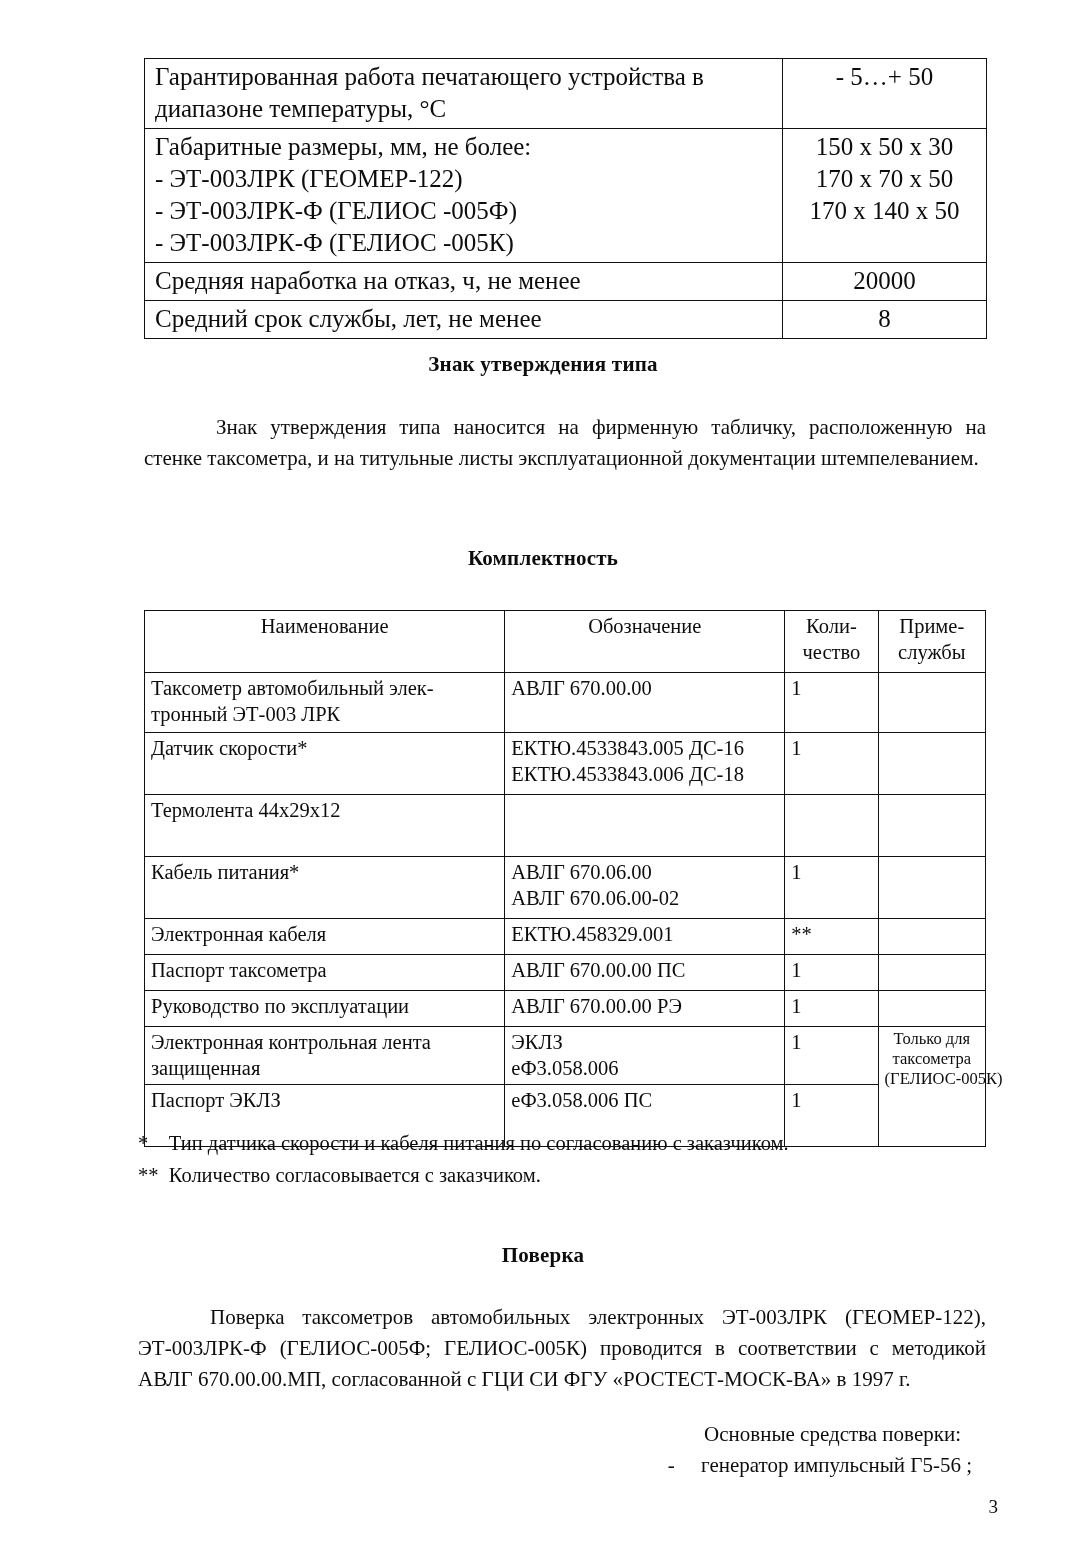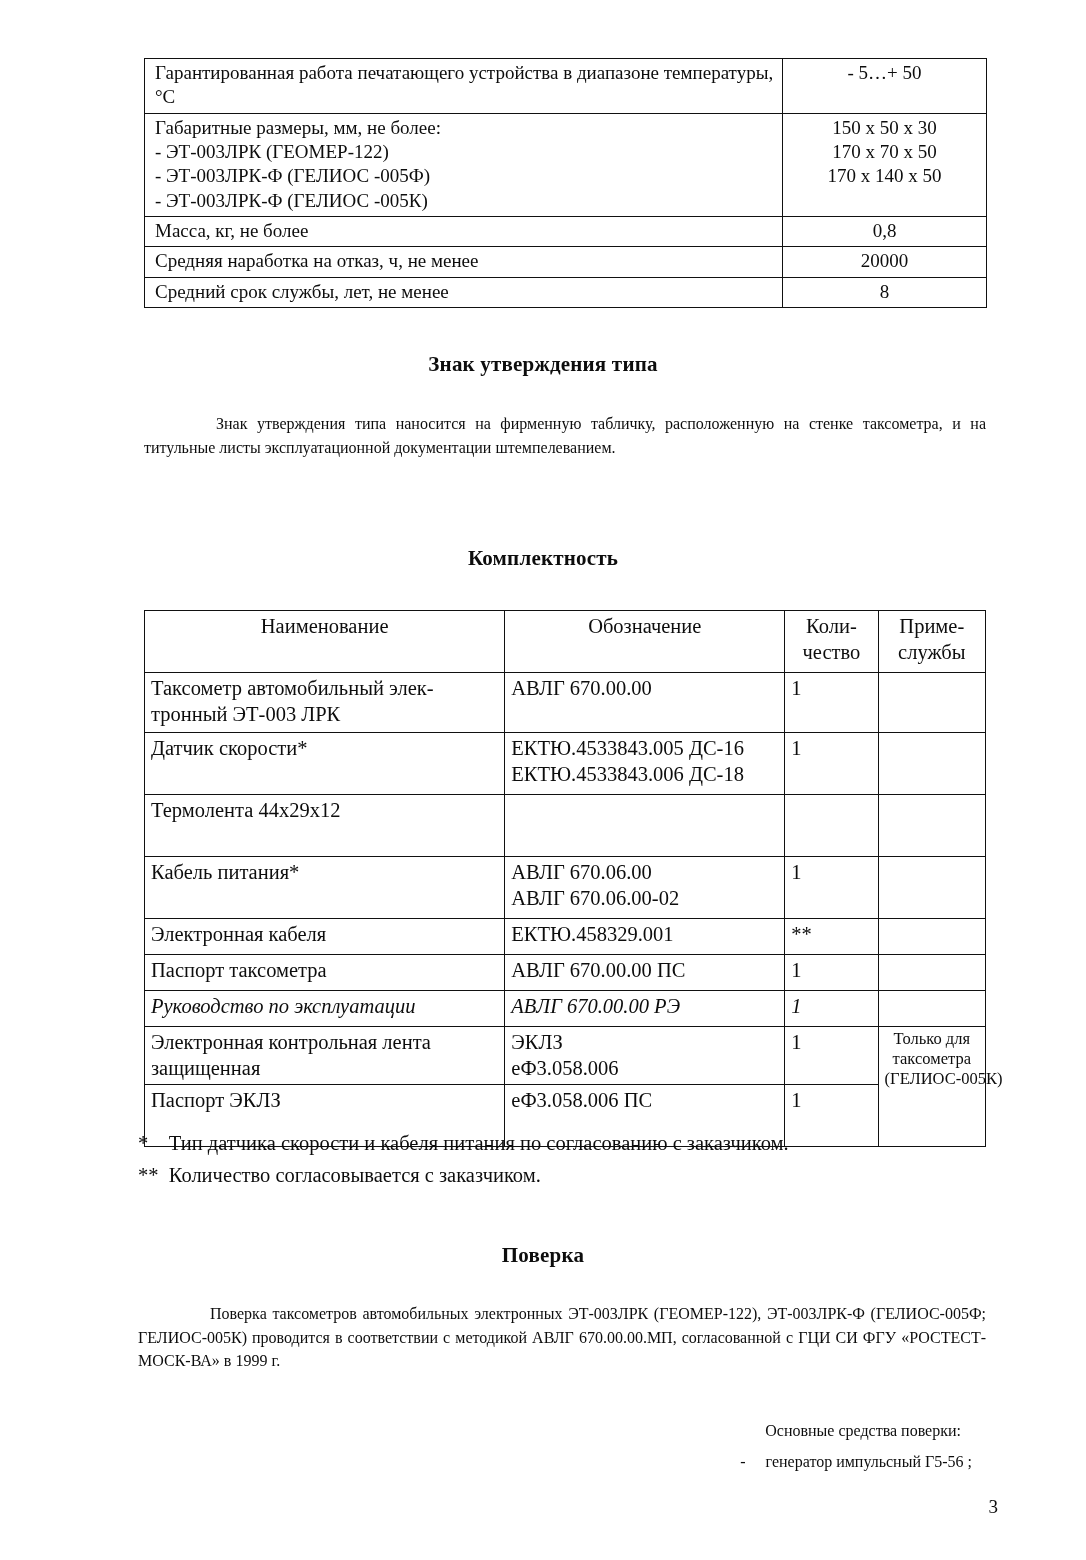--- a/index.html
+++ b/index.html
@@ -20,21 +20,21 @@
     position: absolute;
     inset: 0;
     width: 1086px;
     height: 1560px;
   }
 
   
   table.doc-table {
     border-collapse: collapse;
     table-layout: fixed;
-    font-size: 19px;
+    font-size: 25px;
     line-height: 1.28;
   }
   table.doc-table td,
   table.doc-table th {
     border: 1.6px solid #111;
     padding: 2px 6px 3px 6px;
     vertical-align: top;
     font-weight: normal;
     text-align: left;
   }
@@ -58,21 +58,21 @@
     width: 100%;
     text-align: center;
     font-weight: bold;
     font-size: 21px;
     letter-spacing: 0.2px;
   }
 
   
   .body-par {
     position: absolute;
-    font-size: 16px;
+    font-size: 21px;
     line-height: 1.47;
     text-align: justify;
     text-justify: inter-word;
   }
   .body-par.indent { text-indent: 72px; }
 
   
   #kit-table {
     position: absolute;
     left: 144px;
@@ -138,24 +138,20 @@
           <span class="sub-line"> - ЭТ-003ЛРК-Ф (ГЕЛИОС -005К)</span>
         </td>
         <td class="value">
           <span class="sub-line"></span>
           <span class="sub-line">150 x 50 x 30</span>
           <span class="sub-line">170 x 70 x 50</span>
           <span class="sub-line">170 x 140 x 50</span>
         </td>
       </tr>
       <tr>
-        <td class="label">Масса, кг, не более</td>
-        <td class="value">0,8</td>
-      </tr>
-      <tr>
         <td class="label">Средняя наработка на отказ, ч, не менее</td>
         <td class="value">20000</td>
       </tr>
       <tr>
         <td class="label">Средний срок службы, лет, не менее</td>
         <td class="value">8</td>
       </tr>
     </tbody>
   </table>
 
@@ -215,21 +211,21 @@
         <td class="c-center nowrap-lines">ЕКТЮ.458329.001</td>
         <td class="c-center">**</td>
         <td class="c-center"></td>
       </tr>
       <tr style="height:36px;">
         <td class="nowrap-lines">Паспорт таксометра</td>
         <td class="c-center nowrap-lines">АВЛГ 670.00.00 ПС</td>
         <td class="c-center">1</td>
         <td class="c-center"></td>
       </tr>
-      <tr style="height:36px;font-style:italic;">
+      <tr style="height:36px;">
         <td class="nowrap-lines">Руководство по эксплуатации</td>
         <td class="c-center nowrap-lines">АВЛГ 670.00.00 РЭ</td>
         <td class="c-center">1</td>
         <td class="c-center"></td>
       </tr>
       <tr style="height:56px;">
         <td class="nowrap-lines">Электронная контрольная лента
 защищенная</td>
         <td class="c-center nowrap-lines">ЭКЛЗ
 еФ3.058.006</td>
@@ -244,21 +240,21 @@
     </tbody>
   </table>
 
   <div class="footnotes">
     <span class="fn-row">*    Тип датчика скорости и кабеля питания по согласованию с заказчиком.</span>
     <span class="fn-row">**  Количество согласовывается с заказчиком.</span>
   </div>
 
   <div class="section-heading" style="top:1243px;">Поверка</div>
 
-  <div class="body-par indent" style="left:138px; top:1302px; width:848px;">Поверка таксометров автомобильных электронных ЭТ-003ЛРК (ГЕОМЕР-122), ЭТ-003ЛРК-Ф (ГЕЛИОС-005Ф; ГЕЛИОС-005К) проводится в соответствии с методикой АВЛГ 670.00.00.МП, согласованной с ГЦИ СИ ФГУ «РОСТЕСТ-МОСК-ВА» в 1999 г.</div>
+  <div class="body-par indent" style="left:138px; top:1302px; width:848px;">Поверка таксометров автомобильных электронных ЭТ-003ЛРК (ГЕОМЕР-122), ЭТ-003ЛРК-Ф (ГЕЛИОС-005Ф; ГЕЛИОС-005К) проводится в соответствии с методикой АВЛГ 670.00.00.МП, согласованной с ГЦИ СИ ФГУ «РОСТЕСТ-МОСК-ВА» в 1997 г.</div>
 
   <div class="body-par" style="left:161px; top:1419px; width:800px; text-align:right;">Основные средства поверки:</div>
 
   <div class="body-par" style="left:172px; top:1450px; width:800px; text-align:right; white-space:pre;">-     генератор импульсный Г5-56 ;</div>
 
   <div class="page-number">3</div>
 
 </div>
 
 </body></html>

